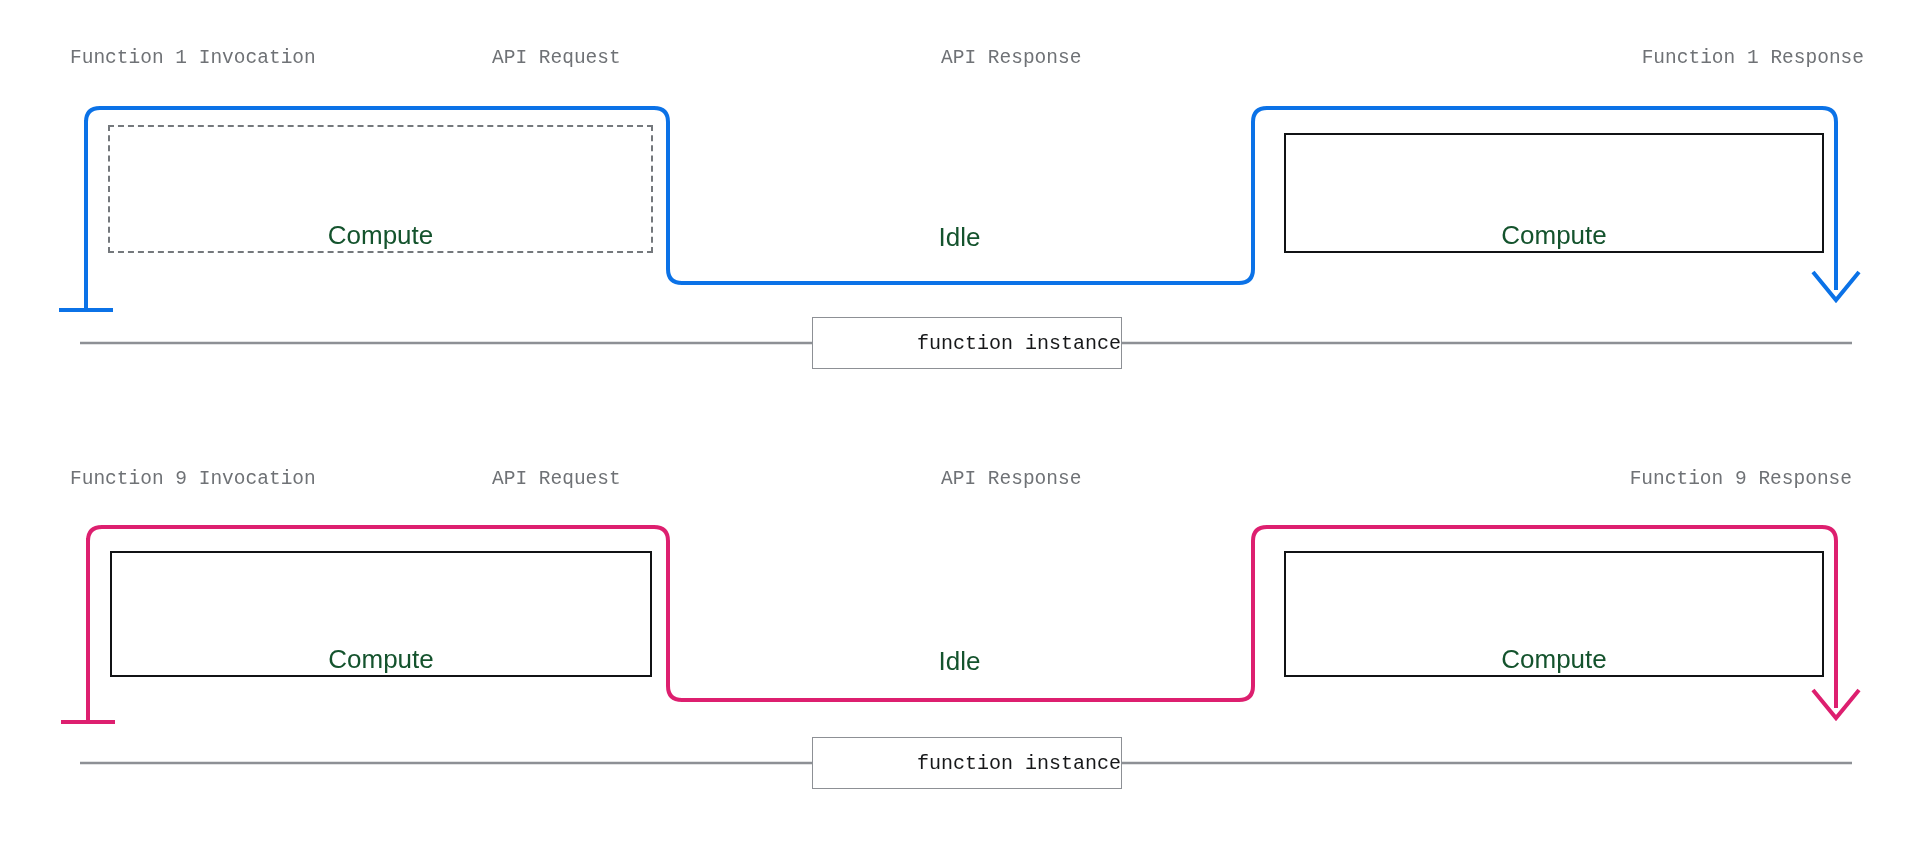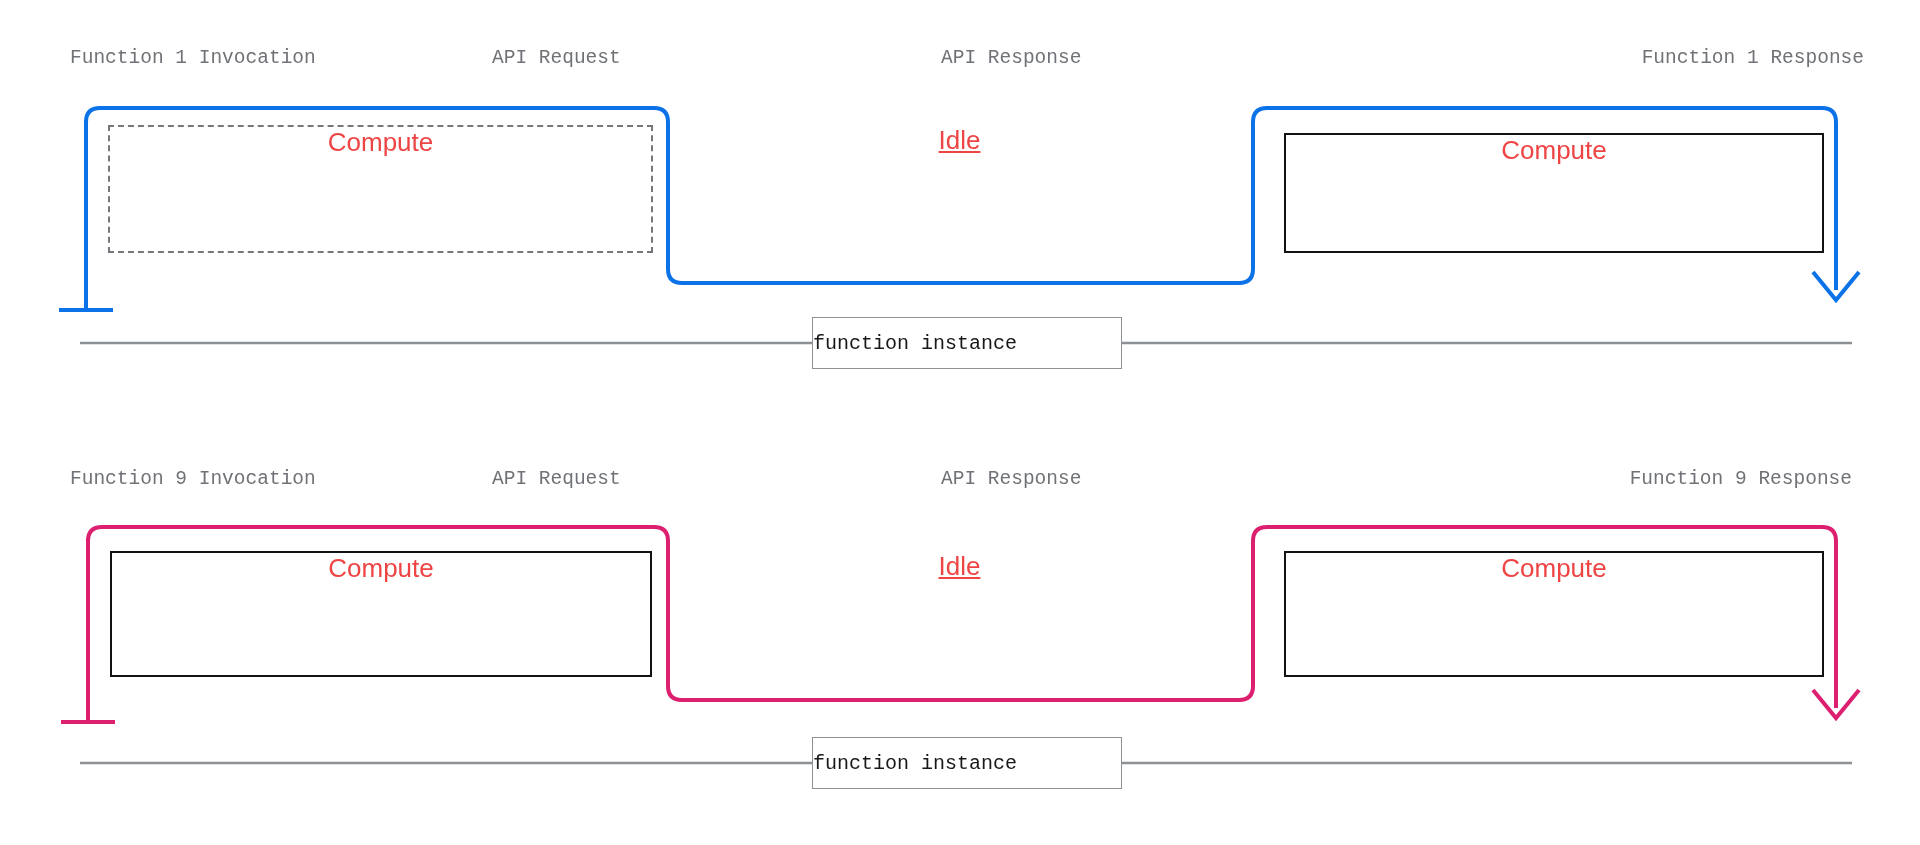--- a/index.html
+++ b/index.html
@@ -28,38 +28,38 @@
     font-size: 19.5px;
     color: #6f7276;
     white-space: nowrap;
     letter-spacing: 0px;
   }
   .label.right { transform: translateX(-100%); }
   .box {
     position: absolute;
     box-sizing: border-box;
     display: flex;
-    align-items: flex-start;
+    align-items: flex-end;
     justify-content: center;
     font-family: "Liberation Sans", sans-serif;
     font-size: 26px;
-    color: #ef4444;
+    color: #14532d;
     background: transparent;
   }
   .box.solid  { border: 2px solid #111315; }
   .box.dashed { border: 2px dashed #74787c; }
-  .box.none   { border: none; text-decoration: underline; }
+  .box.none   { border: none; }
   .inst-box {
     position: absolute;
     box-sizing: border-box;
     border: 1.5px solid #8d9095;
     background: #ffffff;
     display: flex;
     align-items: center;
-    justify-content: flex-start;
+    justify-content: flex-end;
     font-family: "Liberation Mono", monospace;
     font-size: 20px;
     color: #17181a;
     z-index: 4;
   }
 </style>
 </head>
 <body>
 
 <div id="stage">

